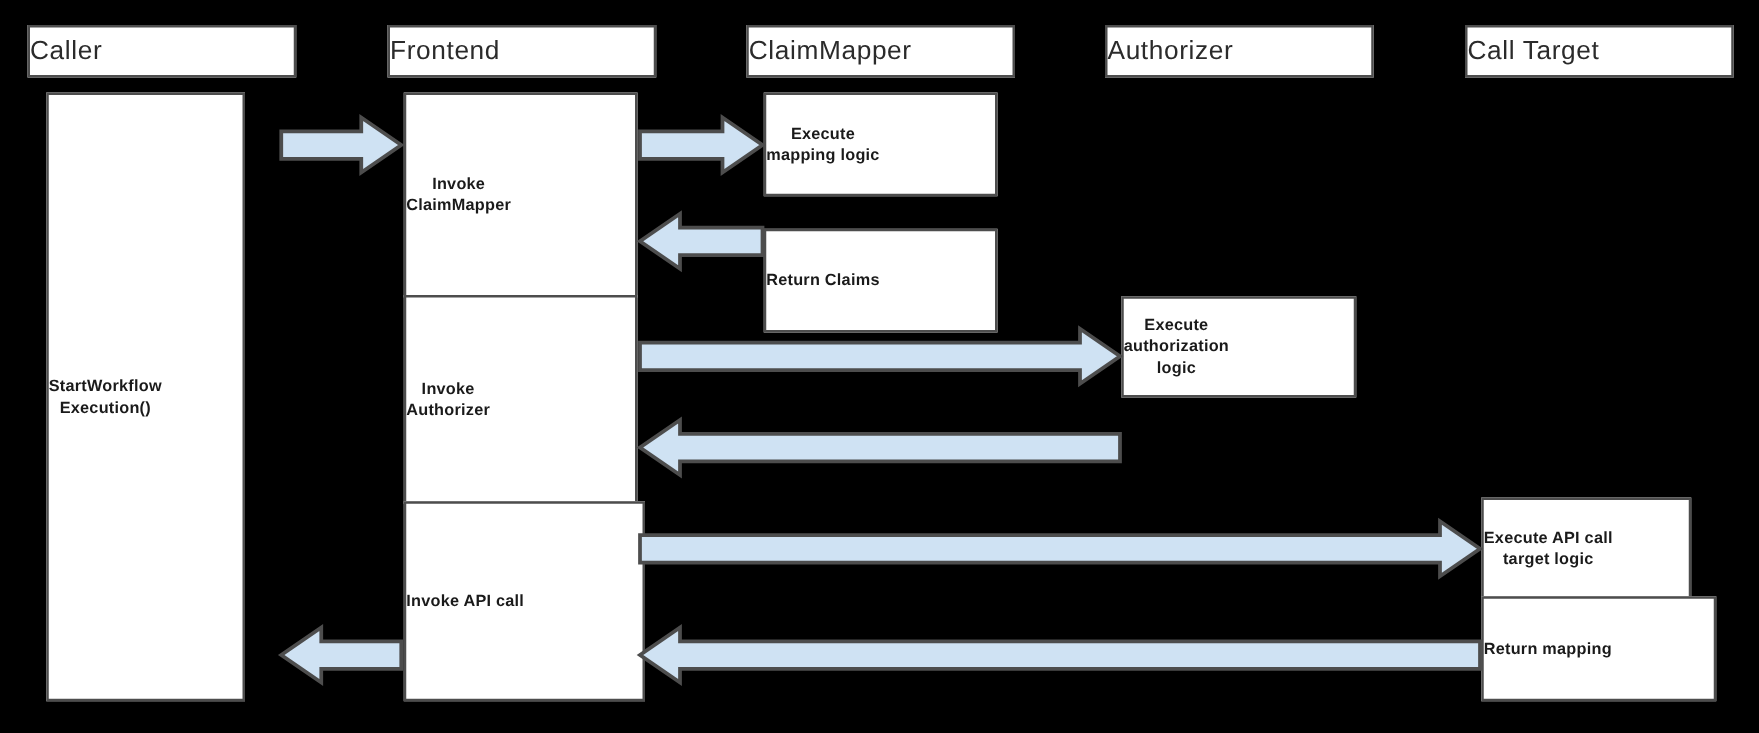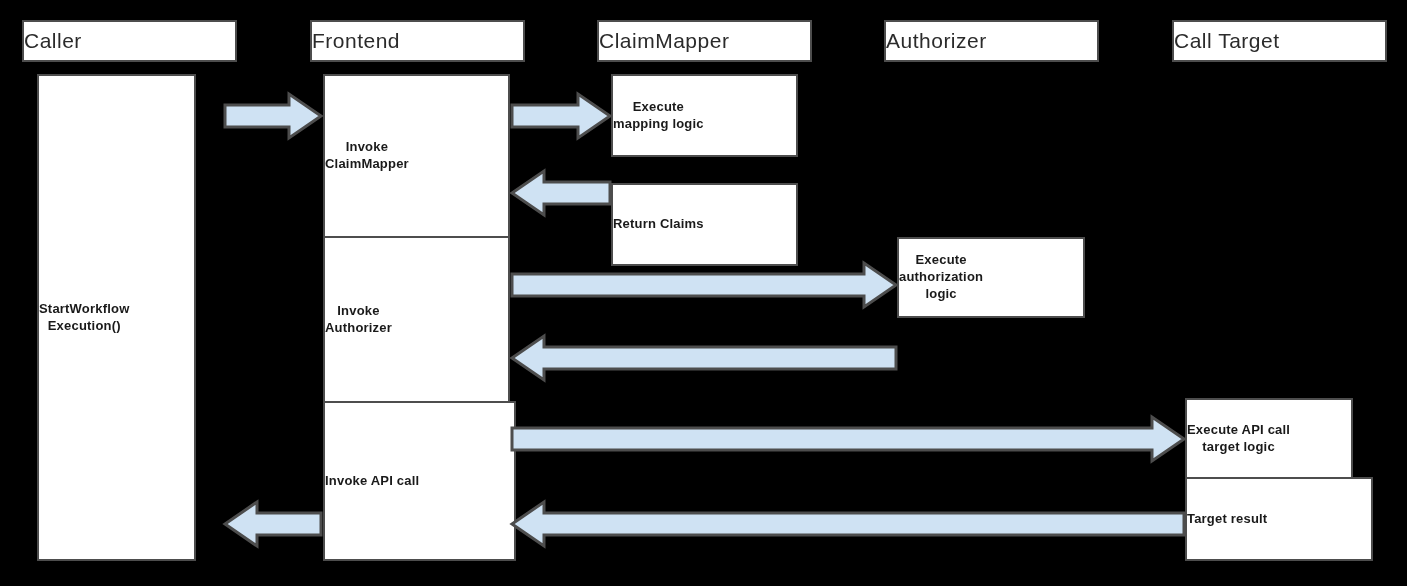--- a/index.html
+++ b/index.html
@@ -107,21 +107,21 @@
     <span>Execute
 authorization
 logic</span>
   </div>
 
   <div class="box activation" style="left:1185px;top:398px;width:168px;height:81px;">
     <span>Execute API call
 target logic</span>
   </div>
   <div class="box activation" style="left:1185px;top:477px;width:188px;height:84px;">
-    <span>Target result</span>
+    <span>Return mapping</span>
   </div>
 
   <svg class="arrow-layer" viewBox="0 0 1407 586">
 
     <polygon points="225,105 289,105 289,94 321,116 289,138 289,127 225,127"></polygon>
 
     <polygon points="512,105 578,105 578,94 610,116 578,138 578,127 512,127"></polygon>
 
     <polygon points="610,182 544,182 544,171 512,193 544,215 544,204 610,204"></polygon>
 

